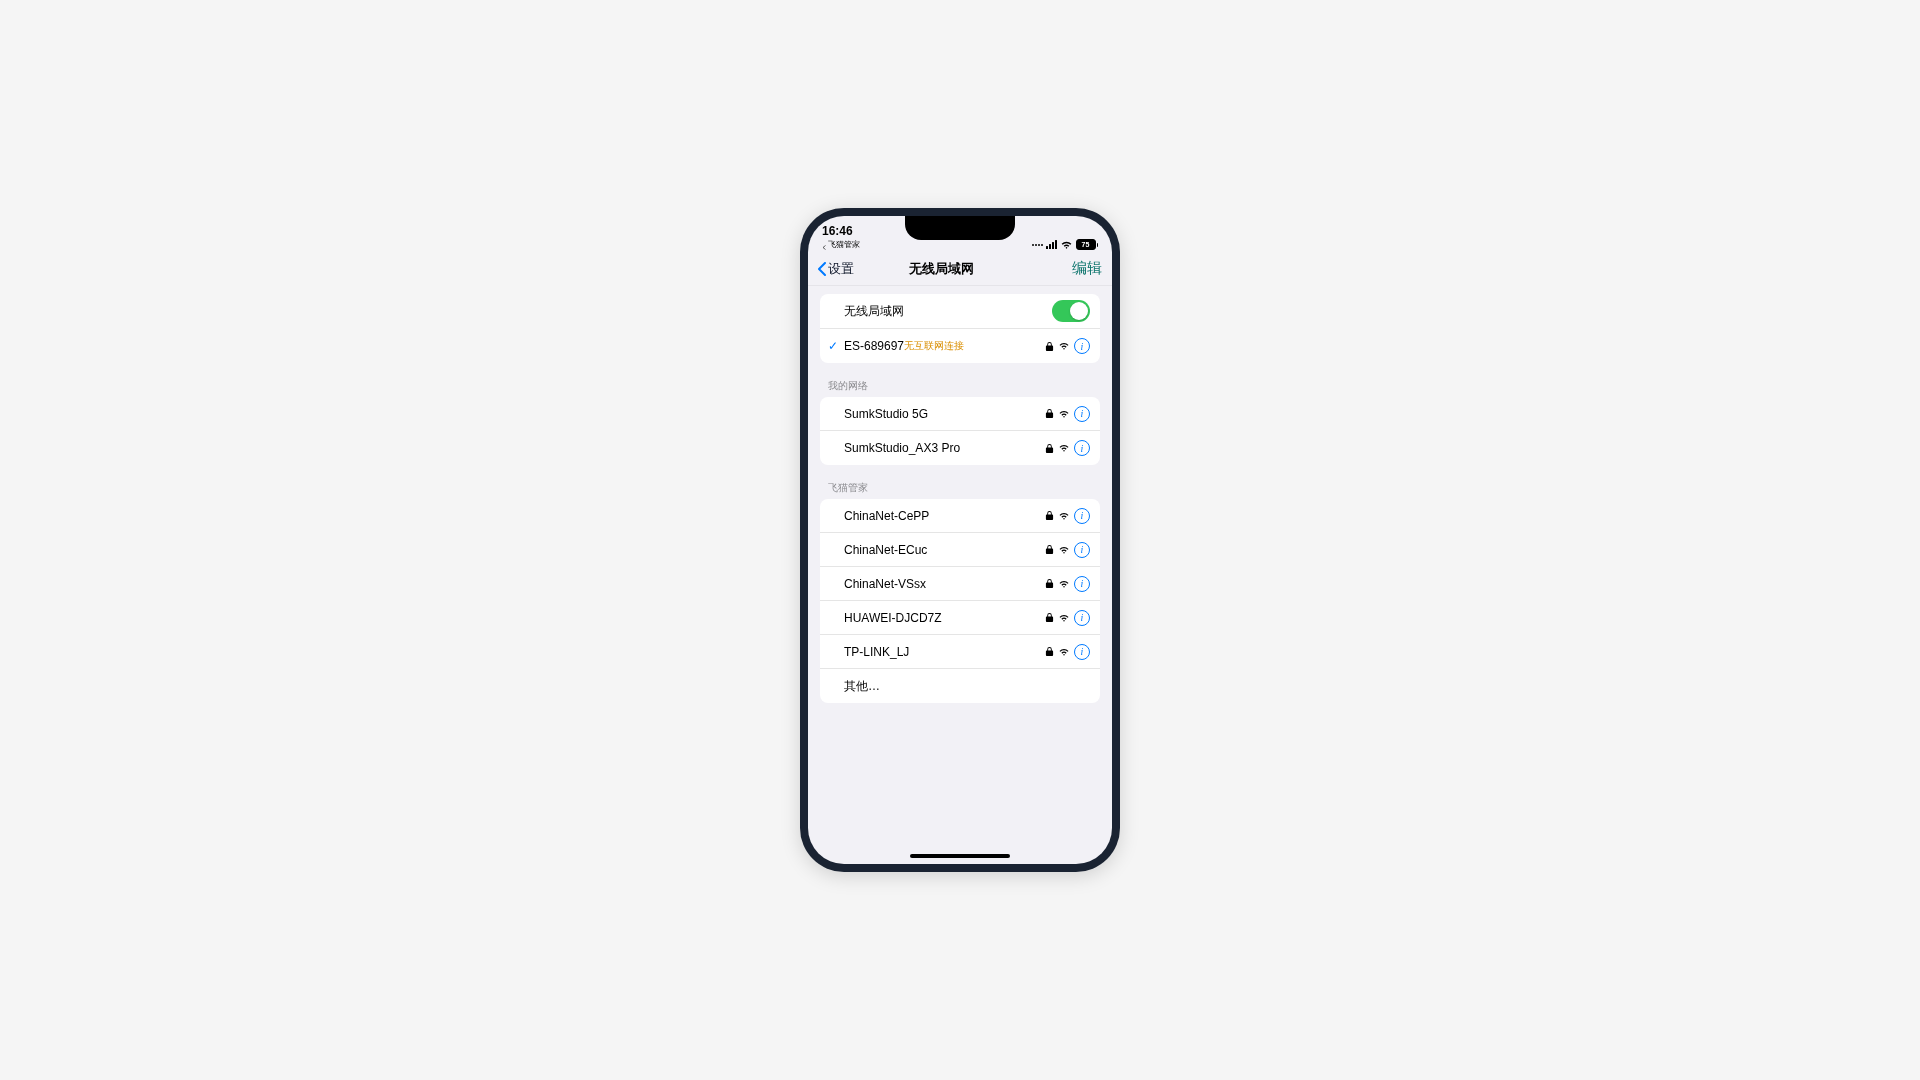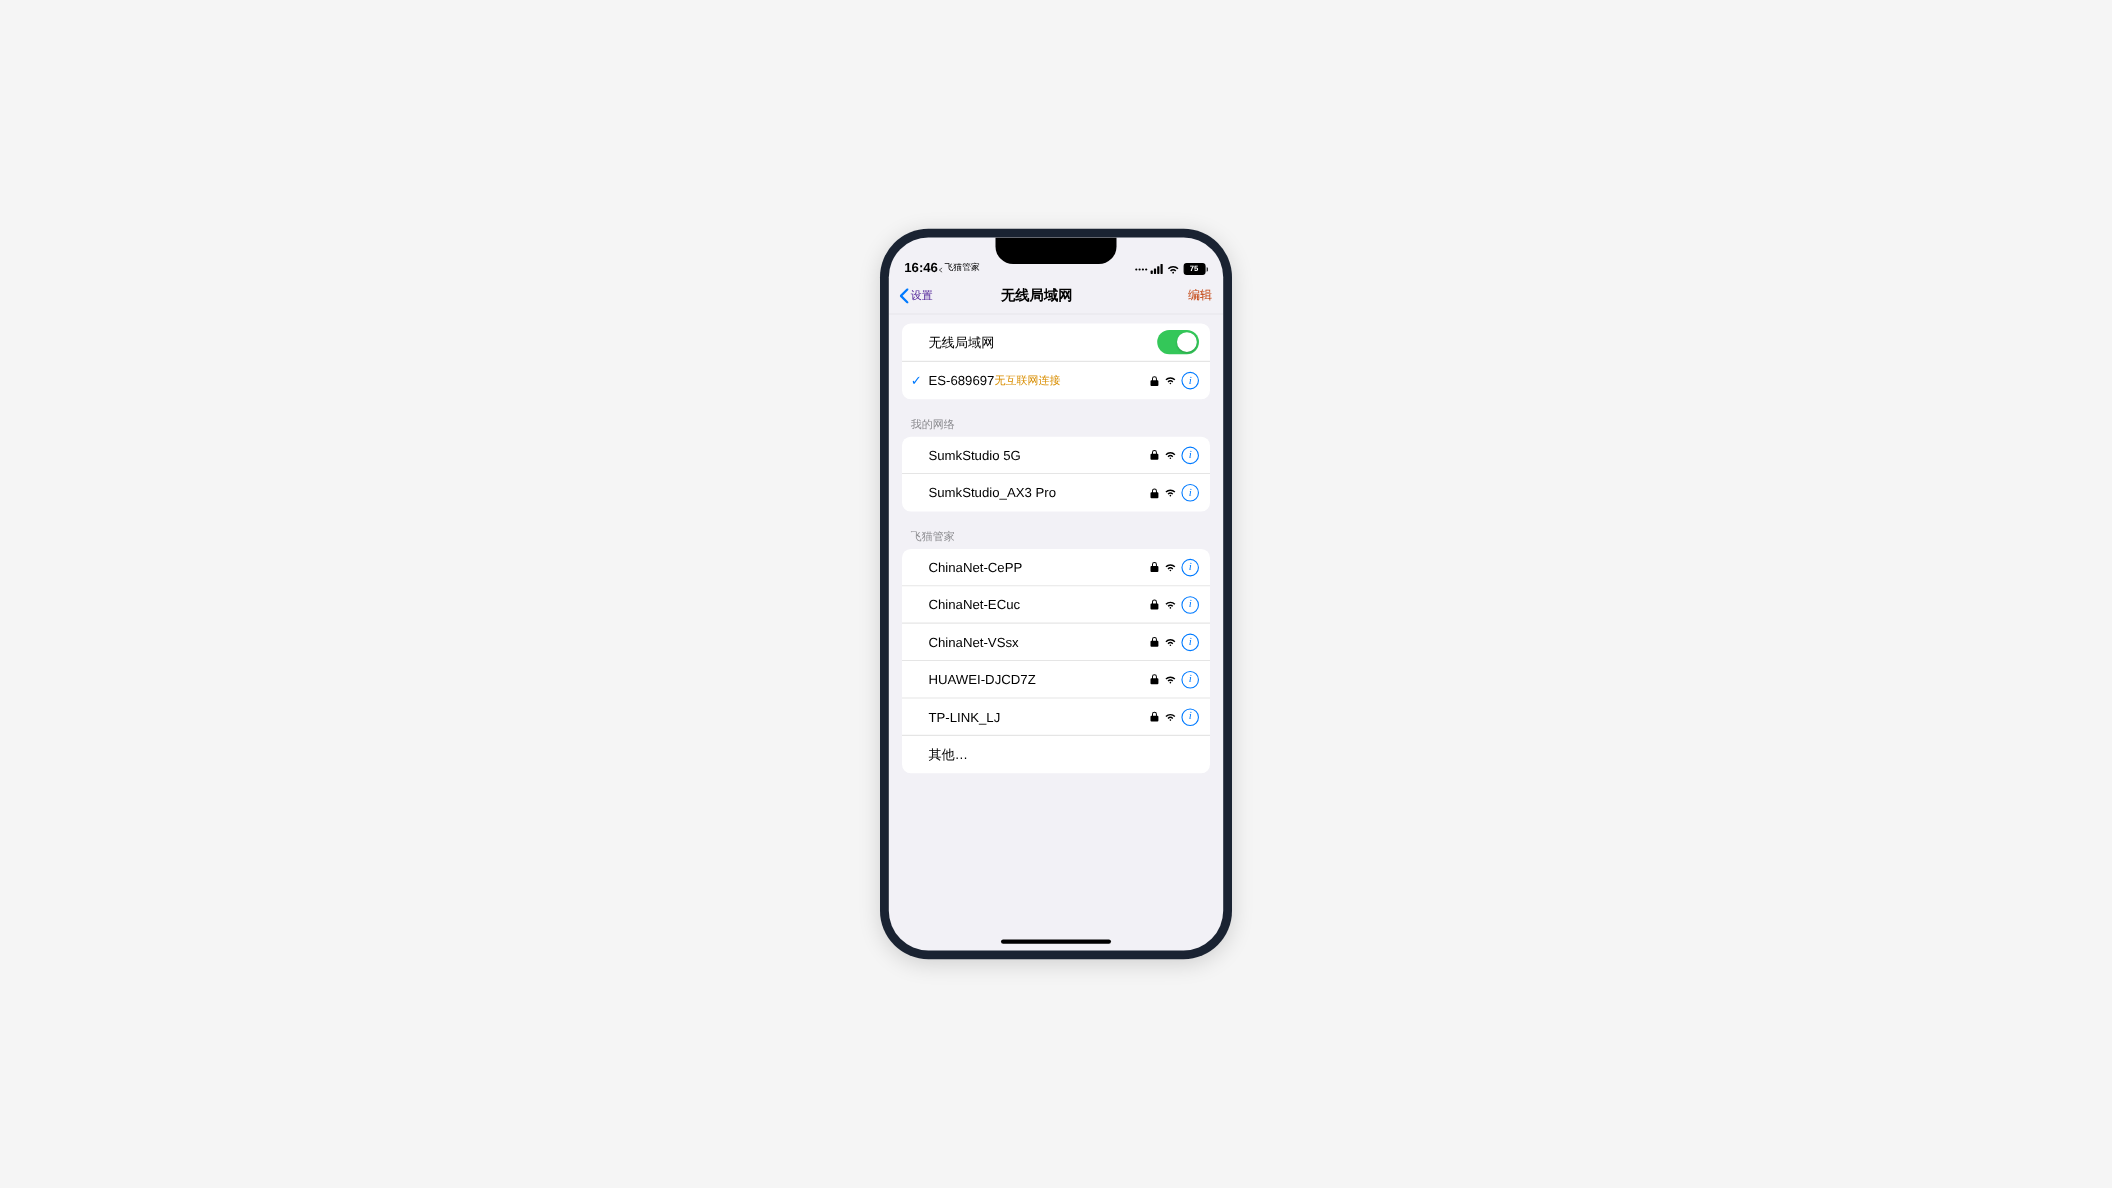--- a/index.html
+++ b/index.html
@@ -27,31 +27,31 @@
 .notch {
   position: absolute; top: 0; left: 50%; transform: translateX(-50%);
   width: 110px; height: 24px;
   background: #000; border-radius: 0 0 16px 16px;
   z-index: 10;
 }
 .status-bar {
   height: 36px; display: flex; justify-content: space-between; align-items: flex-end;
   padding: 0 14px 2px; font-size: 12px; font-weight: 600; color: #000;
 }
-.status-left { display: flex; align-items: flex-start; }
+.status-left { display: flex; flex-direction: column; align-items: flex-start; }
 .breadcrumb-app { font-size: 8px; font-weight: 400; display: flex; align-items: flex-end; gap: 1px; margin-top: 1px; }
 .breadcrumb-app svg { width: 5px; height: 5px; }
 .status-icons { display: flex; align-items: center; gap: 3px; }
 .nav-bar {
   height: 34px; display: flex; align-items: center; justify-content: space-between;
   padding: 0 10px; border-bottom: 0.5px solid rgba(0,0,0,0.05);
 }
-.nav-back { display: flex; align-items: center; color: #4c1d95; font-size: 10px; gap: 2px; cursor: pointer; }
+.nav-back { display: flex; align-items: center; color: #0f172a; font-size: 13px; gap: 2px; cursor: pointer; }
 .nav-title { font-size: 13px; font-weight: 600; color: #000; }
-.nav-edit { color: #c2410c; font-size: 11px; cursor: pointer; margin-left: 43px; }
+.nav-edit { color: #0f766e; font-size: 15px; cursor: pointer; margin-left: 43px; }
 .content { padding: 8px 12px 0; }
 .group { background: #fff; border-radius: 8px; overflow: hidden; margin-bottom: 20px; }
 .group-header { font-size: 10px; color: #8a8a8e; padding: 0 8px 4px; margin-top: -4px; }
 .row {
   min-height: 34px; display: flex; align-items: center;
   padding: 6px 10px 6px 10px; border-bottom: 0.5px solid rgba(0,0,0,0.1);
   cursor: pointer; position: relative;
 }
 .row:last-child { border-bottom: none; }
 .row-label { font-size: 12px; color: #000; flex: 1; padding-left: 14px; }

